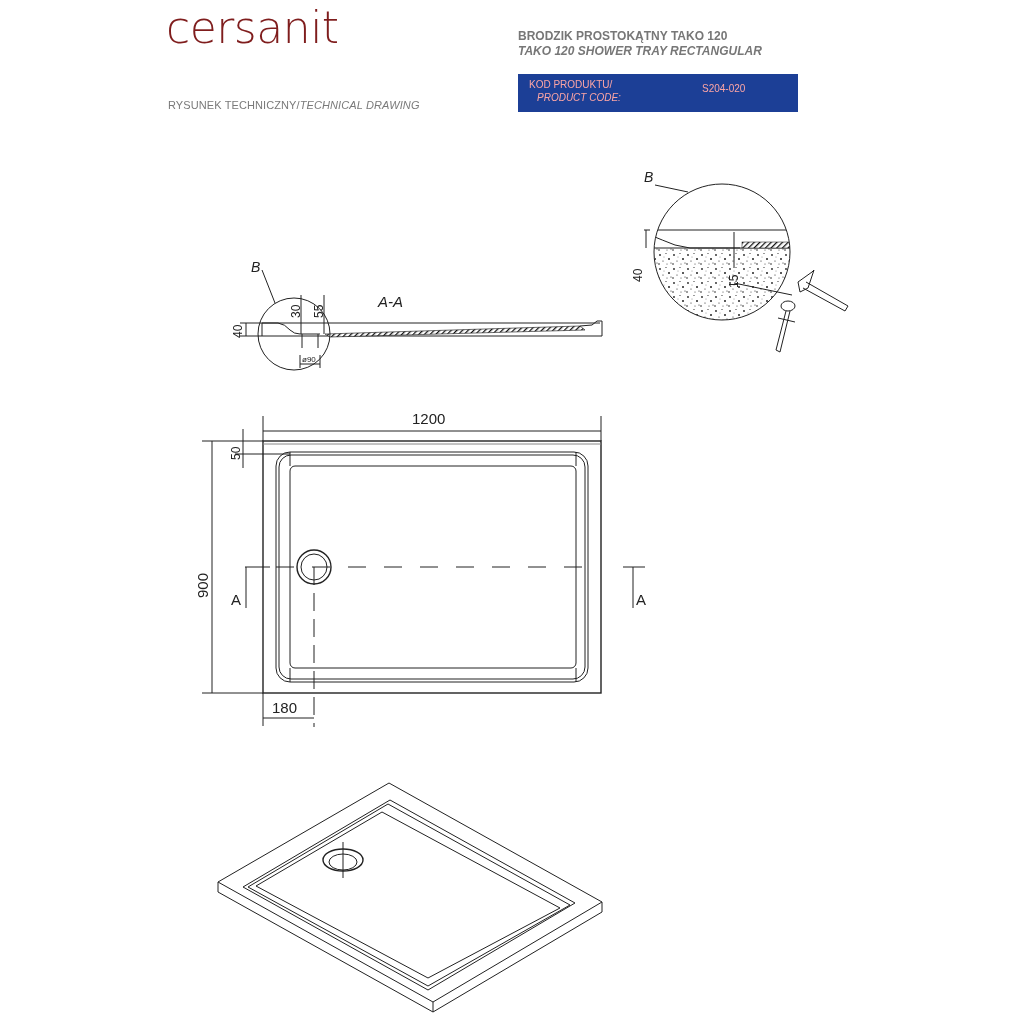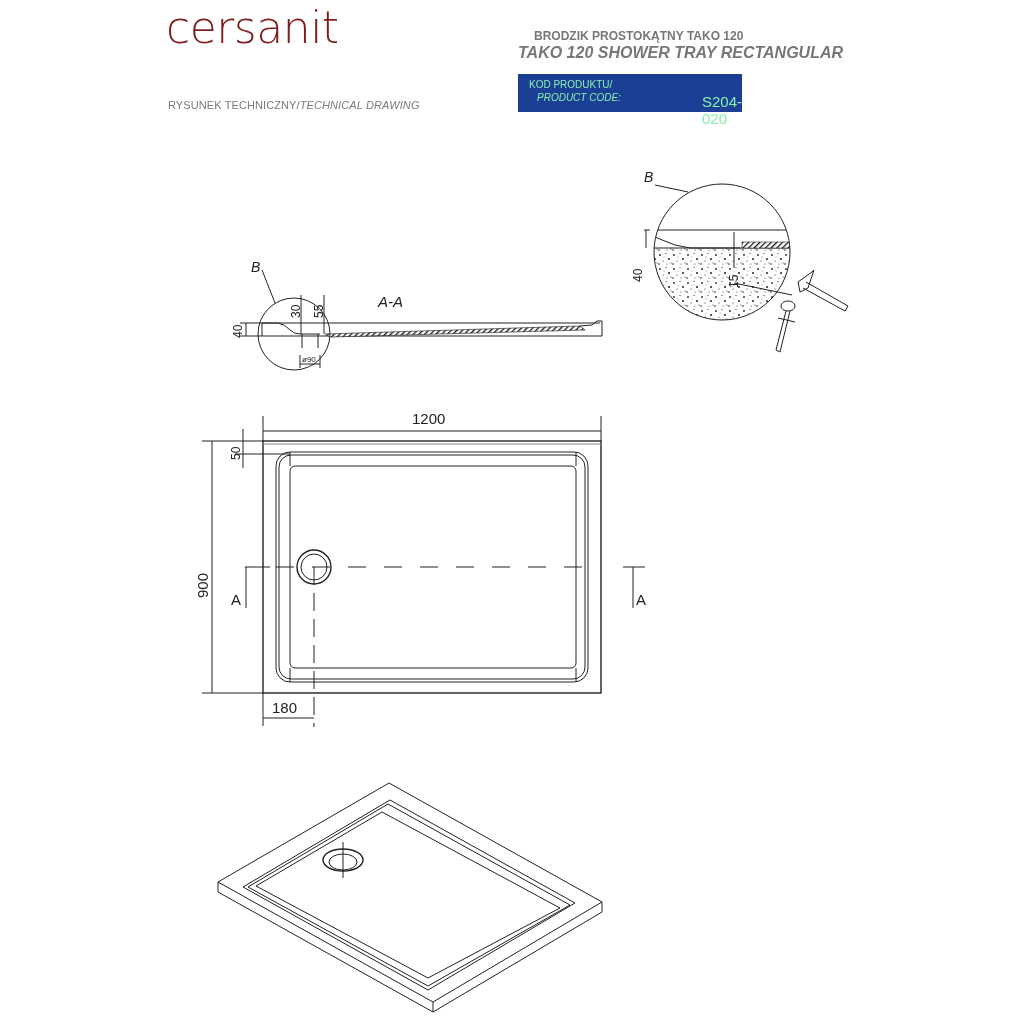--- a/index.html
+++ b/index.html
@@ -1,25 +1,25 @@
 <!DOCTYPE html>
 <html><head>
 <meta charset="utf-8">
 <style>
   html, body { margin:0; padding:0; background:#ffffff; }
   body { width:1024px; height:1024px; position:relative; overflow:hidden; font-family:"Liberation Sans", sans-serif; }
   .logo { position:absolute; left:166px; top:2px; font-family:"DejaVu Sans", sans-serif; font-size:44px; color:#7f1d1d; letter-spacing:-0.5px; font-weight:300; }
   .subtitle { position:absolute; left:168px; top:56px; font-size:11px; color:#7a7a7a; letter-spacing:0.1px;margin-top:43px; }
   .subtitle i { font-style:italic; }
-  .title-pl { position:absolute; left:518px; top:29px; font-size:12px; font-weight:bold; color:#777;margin-left:16px; }
-  .title-en { position:absolute; left:518px; top:44px; font-size:16px; font-weight:bold; font-style:italic; color:#777; }
-  .code-box { position:absolute; left:518px; top:74px; width:224px; height:38px; background:#1c3f96; color:#86efac; }
+  .title-pl { position:absolute; left:518px; top:29px; font-size:12px; font-weight:bold; color:#777; }
+  .title-en { position:absolute; left:518px; top:44px; font-size:12px; font-weight:bold; font-style:italic; color:#777; }
+  .code-box { position:absolute; left:518px; top:74px; width:280px; height:38px; background:#1c3f96; color:#fca5a5; }
   .code-label1 { position:absolute; left:11px; top:5px; font-size:10px; }
   .code-label2 { position:absolute; left:11px; top:18px; font-size:10px; font-style:italic;margin-left:8px; }
-  .code-value { position:absolute; left:184px; top:19px; font-size:15px; }
+  .code-value { position:absolute; left:184px; top:9px; font-size:10px; }
   svg.drawing { position:absolute; left:0; top:0; }
   .dimtxt { font-family:"Liberation Sans", sans-serif; fill:#222; }
 </style>
 </head>
 <body>
 
 <div class="logo">cersanit</div>
 <div class="subtitle"><span>RYSUNEK TECHNICZNY/</span><i>TECHNICAL DRAWING</i></div>
 
 <div class="title-pl">BRODZIK PROSTOKĄTNY TAKO 120</div>

